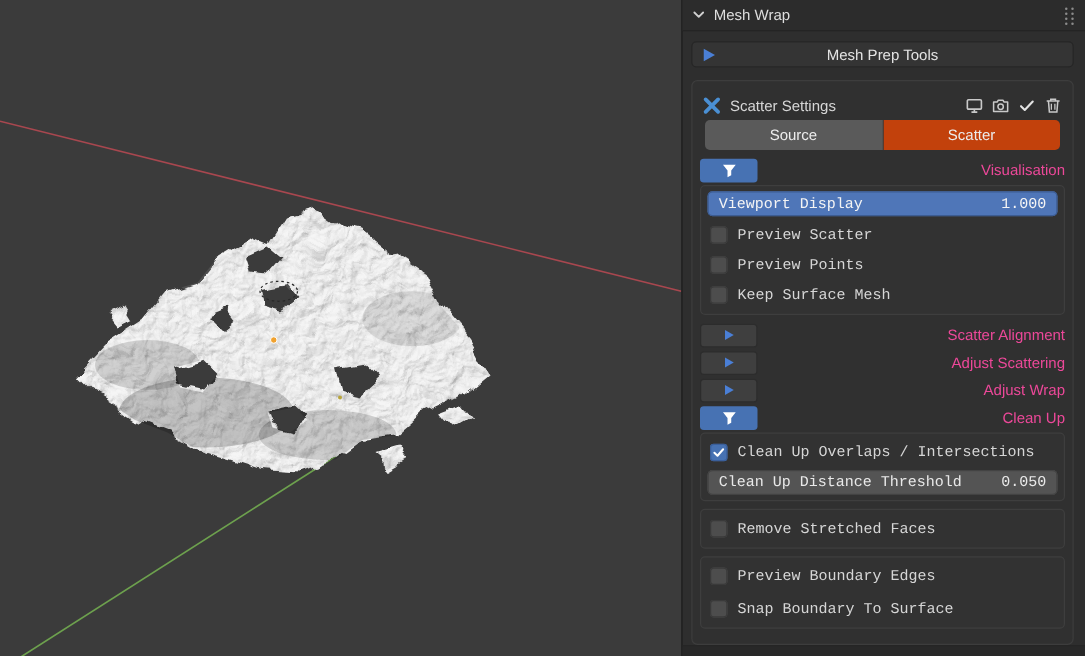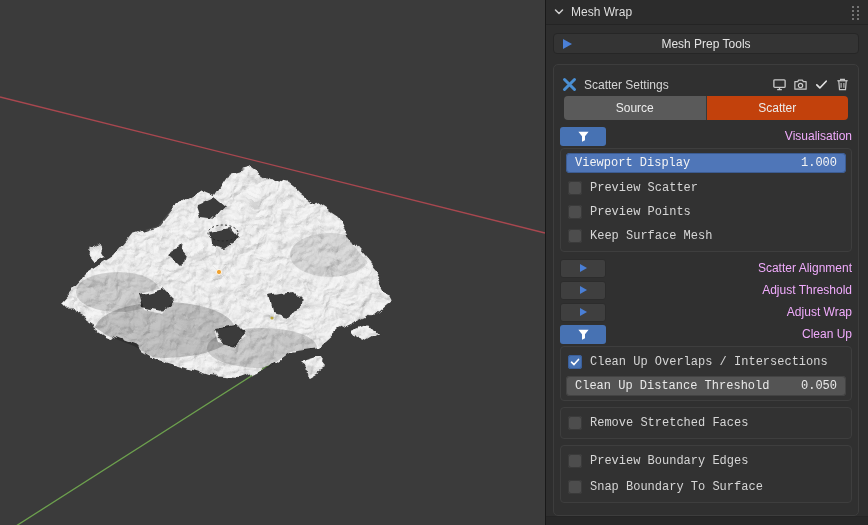--- a/index.html
+++ b/index.html
@@ -38,21 +38,21 @@
   .tabs { display:flex; height:24px; margin:0 4px 6px; }
   .tab  { flex:1; display:flex; align-items:center; justify-content:center; color:#ececec; cursor:pointer; }
   .tab-source  { background:#5a5a5a; border-radius:4px 0 0 4px; border-right:1px solid #393939; }
   .tab-scatter { background:#c2410c; border-radius:0 4px 4px 0; }
 
   .section-row { display:flex; align-items:center; height:20px; margin:2px 0; }
   .sec-btn { width:46px; height:19px; border-radius:3px; display:flex; align-items:center; justify-content:center;
              cursor:pointer; flex:none; }
   .sec-btn.blue { background:#4772b3; }
   .sec-btn.gray { background:#3f3f3f; border:1px solid #2c2c2c; }
-  .right-label { margin-left:auto; color:#f0abfc; }
+  .right-label { margin-left:auto; color:#ec4899; }
 
   .group { border:1px solid #3e3e3e; border-radius:4px; background:#323232; padding:4px 5px; margin:2px 0 6px;font-family:Liberation Mono, monospace; }
   .slider { height:20px; border-radius:4px; display:flex; align-items:center; justify-content:space-between;
             padding:0 9px; cursor:ew-resize; }
   .slider.blue { background:#4f76b8; color:#f4f4f4; box-shadow:inset 0 0 0 1px #3c5c92; margin-bottom:4px; }
   .slider.gray { background:#545454; color:#e9e9e9; box-shadow:inset 0 0 0 1px #434343; margin-top:3px; }
 
   .check-row { display:flex; align-items:center; gap:8px; height:22px; padding:0 2px; }
   .group .check-row + .check-row { margin-top:2px; }
   .group.spread .check-row + .check-row { margin-top:4px; }
@@ -217,21 +217,21 @@
         <div class="section-row">
           <div class="sec-btn gray">
             <span class="tri tri-small"></span>
           </div>
           <span class="right-label">Scatter Alignment</span>
         </div>
         <div class="section-row">
           <div class="sec-btn gray">
             <span class="tri tri-small"></span>
           </div>
-          <span class="right-label">Adjust Threshold</span>
+          <span class="right-label">Adjust Scattering</span>
         </div>
         <div class="section-row">
           <div class="sec-btn gray">
             <span class="tri tri-small"></span>
           </div>
           <span class="right-label">Adjust Wrap</span>
         </div>
 
         <div class="section-row">
           <div class="sec-btn blue">

